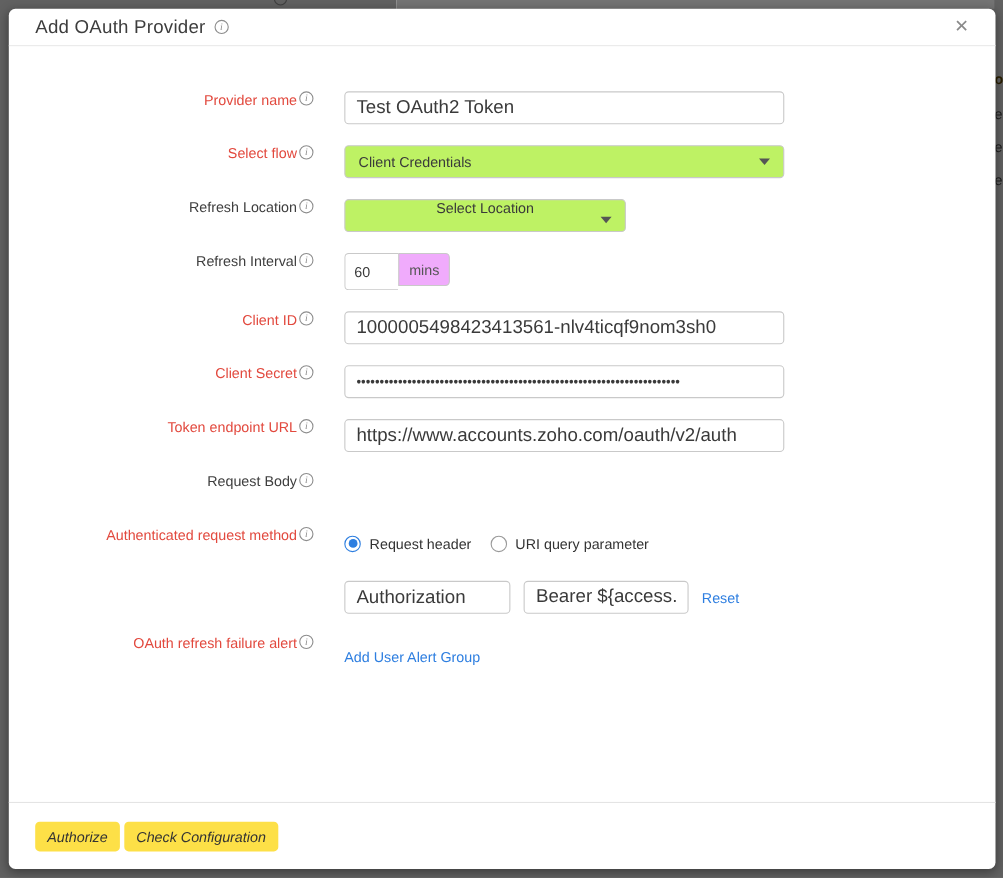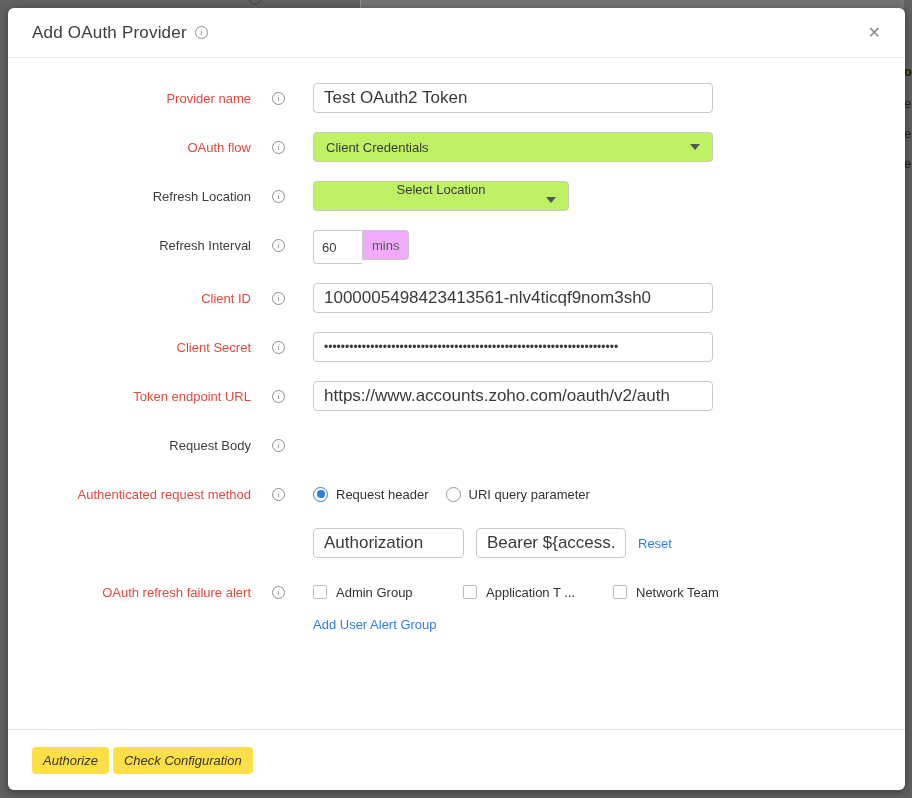--- a/index.html
+++ b/index.html
@@ -14,29 +14,29 @@
   .scrim-top .frag-lighter { position:absolute; left:361px; top:0; right:8px; height:8px; background:#747474; }
   .scrim-right { position:absolute; right:0; top:0; width:8px; height:798px; }
   .scrim-right span { position:absolute; left:0; color:#1e1e1e; font-size:13px; }
   .scrim-right .f0 { top:64px; font-weight:bold; color:#2a1f00; }
   .scrim-right .f1 { top:96px; } .scrim-right .f2 { top:126px; } .scrim-right .f3 { top:156px; }
 
   
   .modal { position:absolute; left:8px; top:8px; width:897px; height:782px; background:#fff;
     border-radius:6px; box-shadow:0 2px 10px rgba(0,0,0,.4); }
 
-  .modal-header { position:absolute; left:0; top:0; right:0; height:50px;
+  .modal-header { position:absolute; left:0; top:0; right:0; height:34px;
     display:flex; align-items:center; padding:0 24px; border-bottom:1px solid #e9e9e9; }
   .modal-title { font-size:17px; font-weight:500; color:#3d3d3d; letter-spacing:.2px; }
   .close-btn { margin-left:auto; color:#8a8a8a; font-size:16px; cursor:pointer; line-height:1; }
 
   .modal-body { position:absolute; left:0; top:51px; right:0; bottom:61px; padding-top:24px; overflow:hidden; }
 
   .row { display:flex; margin-bottom:19px; }
-  .label-cell { width:277px; display:flex; justify-content:flex-end; align-items:center; gap:21px; height:30px; }
+  .label-cell { width:277px; display:flex; justify-content:flex-end; gap:2px; height:30px; }
   .field-cell { margin-left:28px; display:flex; align-items:center; }
   .field-cell.no-label { margin-left:305px; }
   .lbl { font-size:13px; color:#3e3e3e; white-space:nowrap; }
   .lbl.req { color:#e2493e; }
 
   .info { display:inline-block; width:13px; height:13px; border:1px solid #8d8d8d; border-radius:50%;
     color:#8d8d8d; font-size:9px; line-height:11px; text-align:center; flex:none; cursor:pointer; }
   .info::before { content:"i"; font-family:"Liberation Serif", serif; font-style:italic; }
   .info-lg { margin-left:8px; }
 
@@ -111,21 +111,21 @@
         <span class="lbl req">Provider name</span>
         <span class="info"></span>
       </div>
       <div class="field-cell">
         <input class="txt w400" value="Test OAuth2 Token" style="">
       </div>
     </div>
 
     <div class="row">
       <div class="label-cell">
-        <span class="lbl req">OAuth flow</span>
+        <span class="lbl req">Select flow</span>
         <span class="info"></span>
       </div>
       <div class="field-cell">
         <div class="select w400">
           <span>Client Credentials</span>
           <span class="caret"></span>
         </div>
       </div>
     </div>
 
@@ -220,34 +220,20 @@
       </div>
     </div>
 
     <div class="row">
       <div class="label-cell">
         <span class="lbl req">OAuth refresh failure alert</span>
         <span class="info"></span>
       </div>
       <div class="field-cell">
         <div class="alert-stack">
-          <div class="chk-row">
-            <span class="chk-col">
-              <span class="chk"></span>
-              <span>Admin Group</span>
-            </span>
-            <span class="chk-col">
-              <span class="chk"></span>
-              <span>Application T ...</span>
-            </span>
-            <span class="chk-col">
-              <span class="chk"></span>
-              <span>Network Team</span>
-            </span>
-          </div>
           <span class="link">Add User Alert Group</span>
         </div>
       </div>
     </div>
 
   </div>
 
   <div class="modal-footer">
     <button class="btn">Authorize</button>
     <button class="btn">Check Configuration</button>

